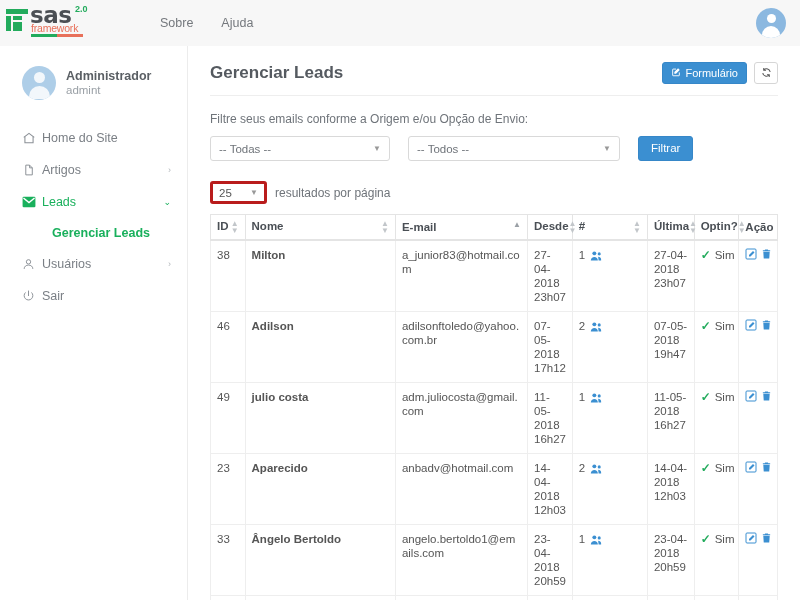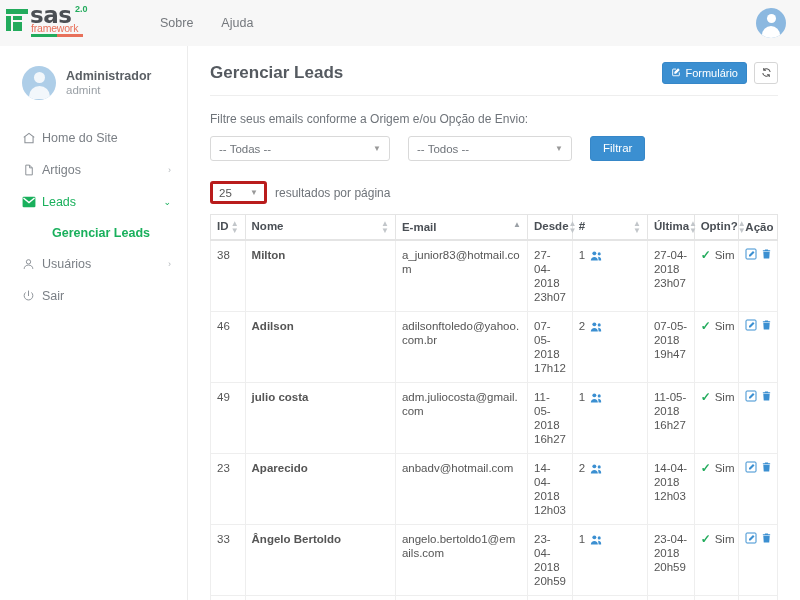--- a/index.html
+++ b/index.html
@@ -119,21 +119,21 @@
   }
 
   .filter-label { margin-top: 16px; font-size: 12px; color: #6f747a; }
   .filter-row { display: flex; align-items: center; gap: 18px; margin-top: 10px; }
   .sel {
     height: 25px; border: 1px solid #d9d9d9; border-radius: 3px; background: #fff;
     display: flex; align-items: center; padding: 0 8px; font-size: 11.5px; color: #6f747a;
   }
   .sel .caret { margin-left: auto; font-size: 8px; color: #999; padding-left: 8px; }
   .sel-origem { width: 180px; }
-  .sel-envio { width: 164px; }
+  .sel-envio { width: 212px; }
   .btn-filtrar {
     background: #3b8fd1; border: 1px solid #3687c8; color: #fff; border-radius: 3px;
     font-size: 11.5px; padding: 5px 12px; line-height: 13px;
   }
 
   .table-controls { display: flex; align-items: center; margin-top: 20px; }
   .len-sel {
     width: 57px; height: 23px; border: 3px solid #b91c1c; border-radius: 3px; background: #fff;
     display: flex; align-items: center; padding: 0 6px; font-size: 11.5px; color: #555;
   }

